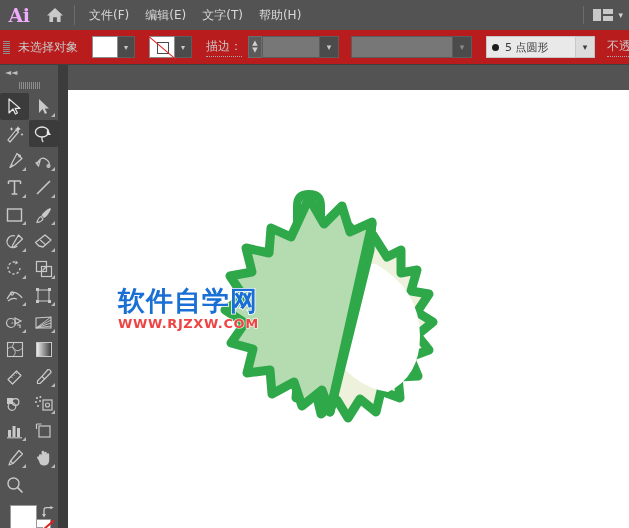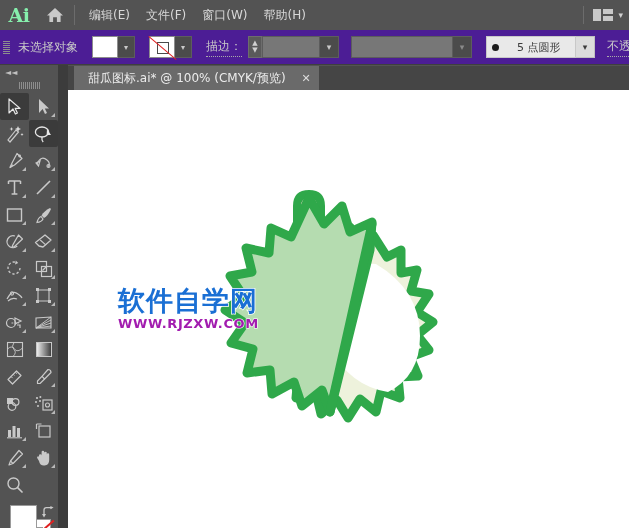--- a/index.html
+++ b/index.html
@@ -14,21 +14,21 @@
 
   
   .menubar {
     position: absolute; left: 0; top: 0; width: 629px; height: 30px;
     background: #535353;
     display: flex; align-items: center;
   }
   .ai-logo {
     width: 38px; height: 30px;
     display: flex; align-items: center; justify-content: center;
-    color: #86efac; font-size: 19px; font-weight: bold;
+    color: #f0abfc; font-size: 19px; font-weight: bold;
     font-family: "DejaVu Serif", "Liberation Serif", serif;
     letter-spacing: -0.5px;
     text-align: right;
   }
   .home-btn {
     width: 34px; height: 30px;
     display: flex; align-items: center; justify-content: center;
   }
   .menu-sep {
     width: 1px; height: 20px; background: #6c6c6c; margin: 0 6px 0 2px;
@@ -42,21 +42,21 @@
     margin-left: auto; display: flex; align-items: center;
     padding-right: 6px;
   }
   .ws-sep { width: 1px; height: 18px; background: #6c6c6c; margin-right: 9px; }
   .ws-icon { display: flex; align-items: center; }
   .chev { color: #d0d0d0; font-size: 9px; margin-left: 5px; }
 
   
   .controlbar {
     position: absolute; left: 0; top: 30px; width: 629px; height: 35px;
-    background: #4c1d95;
+    background: #b91c1c;
     display: flex; align-items: center;
     border-bottom: 1px solid #3f3f3f;
   }
   .grip {
     width: 10px; height: 22px; margin: 0 4px 0 3px;
     display: flex; flex-direction: column; justify-content: center; gap: 1px;
   }
   .grip i { display: block; height: 1px; background: #8e8e8e; width: 7px; }
   .ctl-label {
     color: #c8c8c8; font-size: 12px; white-space: nowrap;
@@ -93,21 +93,21 @@
   .field {
     height: 22px; background: #727272; border: 1px solid #5c5c5c;
     color: #e0e0e0; font-size: 11px; display: flex; align-items: center;
     padding: 0 5px;
   }
   .field.empty { background: #777777; }
   .field.w-stroke { width: 58px; }
   .field.w-profile { width: 102px; }
   .field.w-brush {
     width: 90px; background: #e9e9e9; color: #3b3b3b; border: 1px solid #c8c8c8;
-    gap: 18px;
+    gap: 6px;
   }
   .dot-glyph {
     width: 7px; height: 7px; border-radius: 50%; background: #1c1c1c;
     flex: 0 0 auto;
   }
   .dd-btn {
     width: 19px; height: 22px; background: #dcdcdc; border: 1px solid #c0c0c0;
     border-left: none; display: flex; align-items: center;
     justify-content: center; color: #3c3c3c; font-size: 9px;
   }
@@ -203,42 +203,42 @@
     width: 148px; user-select: none;
   }
   .wm-cn {
     font-family: Liberation Sans, sans-serif;
     font-size: 27px; font-weight: bold; color: #1a6fd4;
     letter-spacing: 1px; line-height: 29px;
     -webkit-text-stroke: 1.5px #ffffff; paint-order: stroke fill;
   }
   .wm-en {
     font-family: "DejaVu Sans", "Liberation Sans", sans-serif;
-    font-size: 13px; font-weight: bold; color: #a21caf;
+    font-size: 13px; font-weight: bold; color: #ef4444;
     letter-spacing: 0.6px; line-height: 15px;
     -webkit-text-stroke: 1.2px #ffffff; paint-order: stroke fill;
   }
 </style>
 </head>
 <body>
 
 <div id="app">
 
   <div class="menubar">
     <div class="ai-logo">Ai</div>
     <div class="home-btn">
       <svg width="18" height="16" viewBox="0 0 18 16">
         <path d="M9 1 L17 8.5 L14.6 8.5 L14.6 15 L10.9 15 L10.9 10.2 L7.1 10.2 L7.1 15 L3.4 15 L3.4 8.5 L1 8.5 Z" fill="#c9c9c9"></path>
       </svg>
     </div>
     <div class="menu-sep"></div>
     <div class="menu-items">
+      <div class="menu-item">文件(F)</div>
       <div class="menu-item">编辑(E)</div>
-      <div class="menu-item">文件(F)</div>
-      <div class="menu-item">窗口(W)</div>
+      <div class="menu-item">文字(T)</div>
       <div class="menu-item">帮助(H)</div>
     </div>
     <div class="menubar-right">
       <div class="ws-sep"></div>
       <div class="ws-icon">
         <svg width="20" height="14" viewBox="0 0 20 14">
           <rect x="0" y="1" width="8" height="12" fill="#c8c8c8"></rect>
           <rect x="10" y="1" width="10" height="5" fill="#c8c8c8"></rect>
           <rect x="10" y="8" width="10" height="5" fill="#c8c8c8"></rect>
         </svg>
@@ -292,26 +292,20 @@
         <span class="dot-glyph"></span>
         <span>5 点圆形</span>
       </div>
       <div class="dd-btn">▾</div>
     </div>
 
     <div class="ctl-label dotted" style="margin-left:12px;">不透明度：</div>
 
   </div>
 
-  <div class="tabbar">
-    <div class="doc-tab">
-      <span class="title">甜瓜图标.ai* @ 100% (CMYK/预览)</span>
-      <span class="close">✕</span>
-    </div>
-  </div>
 
   <div class="toolbar">
     <div class="tb-collapse">◄◄</div>
     <div class="tb-grip">
       <i></i>
         <i></i>
         <i></i>
         <i></i>
         <i></i>
         <i></i>

